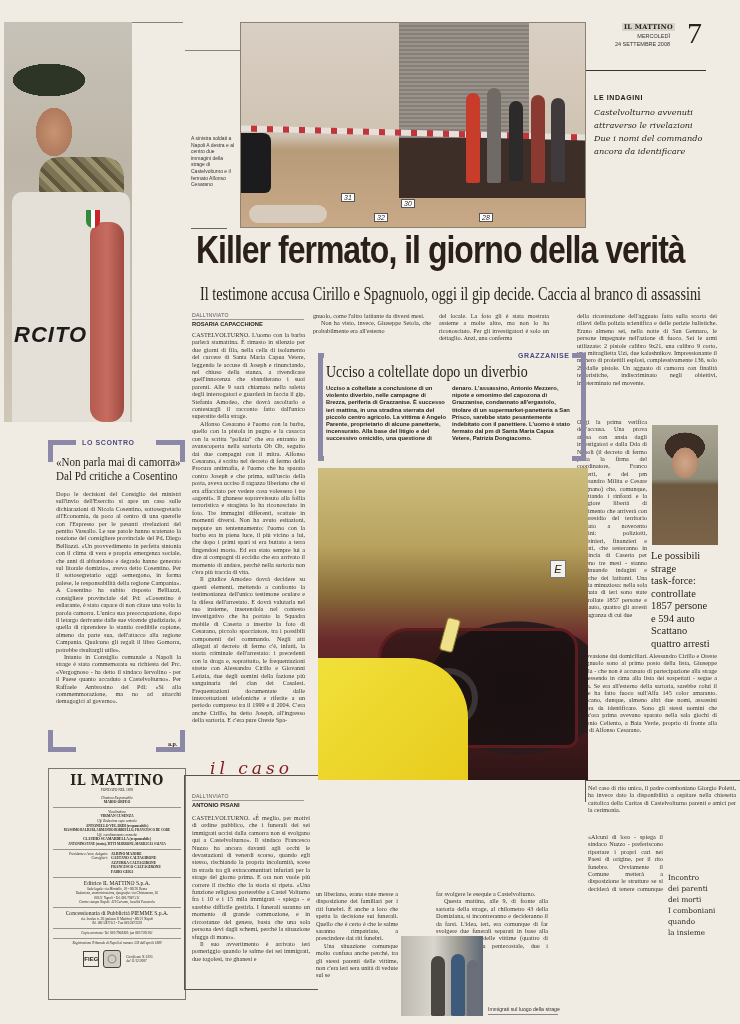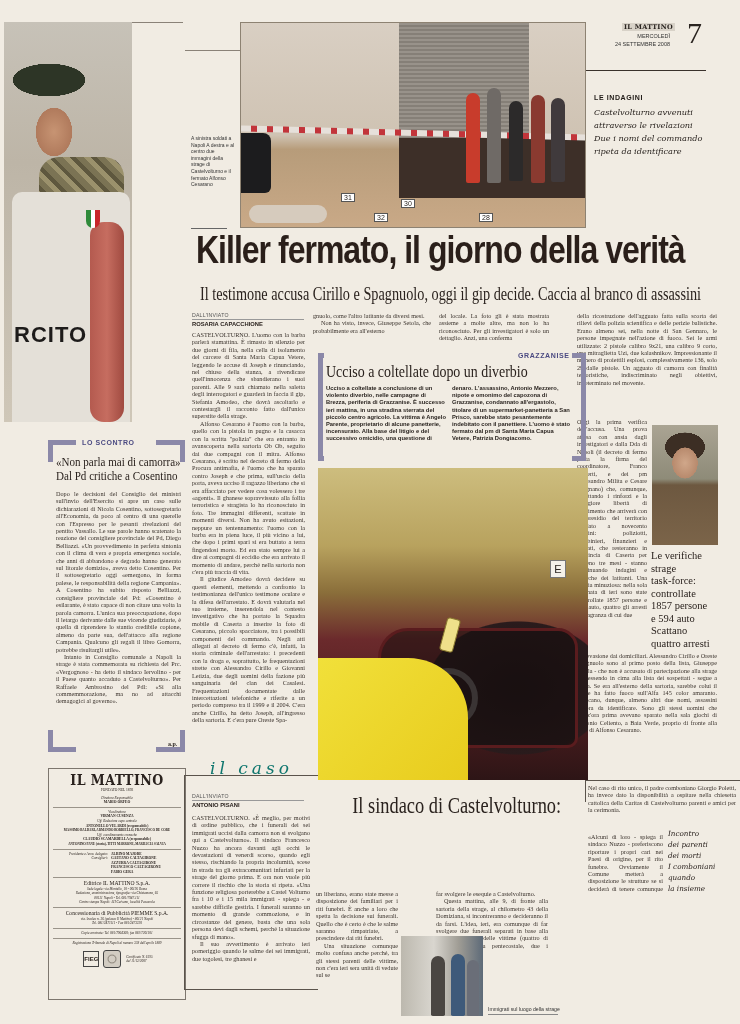--- a/index.html
+++ b/index.html
@@ -20,20 +20,21 @@
     hyphens: auto;
   }
   .body-text p { text-indent: 8px; }
   .body-text p:first-child { text-indent: 0; }
   .smallcaps { font-variant: small-caps; }
 
   
   .photo {
     position: absolute;
     overflow: hidden;
+    font-style: italic;
   }
   .photo-soldier {
     left: 4px; top: 22px; width: 128px; height: 400px;
     background:
       radial-gradient(ellipse 30px 40px at 50px 110px, #c79473 0%, #b07a5c 60%, transparent 61%),
       radial-gradient(ellipse 40px 18px at 45px 58px, #2d3526 0%, #2d3526 90%, transparent 91%),
       linear-gradient(180deg, #c7c2b8 0%, #bdb5a7 35%, #cfc7b8 100%);
   }
   .soldier-vest {
     position: absolute; left: 8px; top: 170px; width: 118px; height: 230px;
@@ -223,40 +224,40 @@
   }
   .colo-seal {
     display: inline-block; width: 18px; height: 18px; border: 1px solid #444; border-radius: 3px;
     background: radial-gradient(circle,#d2ccc2 30%,#8f887e 32%,#d2ccc2 45%);
     margin: 2px;
   }
 
   
   .caso-label {
     left: 210px; top: 758px; font-family: "DejaVu Serif", serif; font-style: italic;
-    font-size: 17px; letter-spacing: 4px; color: #0f766e;
+    font-size: 17px; letter-spacing: 4px; color: #7f1d1d;
   }
   .caso-box {
     left: 184px; top: 775px; width: 134px; height: 215px;
     border-left: 1px solid #5a534b; border-bottom: 1px solid #5a534b; border-top: 1px solid #5a534b;
   }
   .sindaco-title {
     left: 322px; top: 793px; width: 270px; text-align: center;
     font-family: "Liberation Serif", serif; font-size: 23px; line-height: 26px; color: #2a221e;
   }
   .sindaco-title .line { display: inline-block; transform: scaleX(0.8); white-space: nowrap; }
   .sindaco-sub { font-size: 20px !important; }
 
   .verifiche {
     left: 651px; top: 550px; width: 89px;
     font-family: "Liberation Serif", serif; font-size: 10.5px; line-height: 12.5px; color: #2a221e;
   }
   .incontro {
-    left: 668px; top: 828px; width: 72px;
-    font-family: "DejaVu Serif", serif; font-style: italic; font-size: 7.2px; line-height: 11px; color: #2a221e;
+    left: 668px; top: 872px; width: 72px;
+    font-family: "DejaVu Serif", serif; font-size: 7.2px; line-height: 11px; color: #2a221e;
   }
   .box-right-bracket {
     left: 585px; top: 780px; width: 155px; height: 1px; background: #5a534b;
   }
   .imm-caption {
     left: 488px; top: 1006px; font-family: "Liberation Sans", sans-serif; font-size: 5.2px; color: #333;
   }
 </style>
 </head>
 <body>
@@ -296,21 +297,21 @@
   <div class="evidence-tag" style="left:160px; top:176px;">30</div>
   <div class="evidence-tag" style="left:133px; top:190px;">32</div>
   <div class="evidence-tag" style="left:238px; top:190px;">28</div>
 </div>
 
 <div class="abs section-tag" style="left:594px; top:94px;">LE INDAGINI</div>
 <div class="abs teaser" style="left:594px; top:106px; width:140px;">
   <div>Castelvolturno avvenuti</div>
   <div>attraverso le rivelazioni</div>
   <div>Due i nomi del commando</div>
-  <div>ripeta da identificare</div>
+  <div>ancora da identificare</div>
 </div>
 
 <div class="abs headline-main">Killer fermato, il giorno della verità</div>
 <div class="abs headline-sub">Il testimone accusa Cirillo e Spagnuolo, oggi il gip decide. Caccia al branco di assassini</div>
 
 <div class="abs byline-label" style="left:192px; top:312px;">DALL'INVIATO</div>
 <div class="abs rule" style="left:192px; top:319px; width:112px; background:#999;"></div>
 <div class="abs byline-name" style="left:192px; top:321px;">ROSARIA CAPACCHIONE</div>
 
 <div class="abs body-text" style="left:192px; top:331px; width:113px; height:430px; overflow:hidden;">
@@ -334,21 +335,21 @@
 <div class="abs body-text" style="left:577px; top:418px; width:70px; height:230px; overflow:hidden;">
   <p>Oggi la prima verifica dell'accusa. Una prova attesa con ansia dagli investigatori e dalla Dda di Napoli (il decreto di fermo porta la firma del coordinatore, Franco Roberti, e dei pm Alessandro Milita e Cesare Sirignano) che, comunque, aspettando i rinforzi e la maggiore libertà di movimento che arriverà con il presidio del territorio affidato a novecento uomini: poliziotti, carabinieri, finanzieri e soldati, che resteranno in provincia di Caserta per almeno tre mesi - stanno continuando indagini e ricerche dei latitanti. Una caccia minuziosa: nella sola giornata di ieri sono state controllate 1857 persone e 893 auto, quattro gli arresti in flagranza di cui due</p>
 </div>
 <div class="abs body-text" style="left:577px; top:652px; width:140px; height:112px; overflow:hidden;">
   <p style="text-indent:0">per evasione dai domiciliari. Alessandro Cirillo e Oreste Spagnuolo sono al primo posto della lista, Giuseppe Setola - che non è accusato di partecipazione alla strage pur essendo in cima alla lista dei sospettati - segue a ruota. Se era all'esterno della sartoria, sarebbe colui il quale ha fatto fuoco sull'Alfa 145 color amaranto. Mancano, dunque, almeno altri due nomi, assassini ancora da identificare. Sono gli stessi uomini che mezz'ora prima avevano sparato nella sala giochi di Antonio Celiento, a Baia Verde, proprio di fronte alla casa di Alfonso Cesarano.</p>
 </div>
 
 <div class="photo photo-suspect"></div>
 
 <div class="abs verifiche">
-  <div>Le verifiche</div>
+  <div>Le possibili</div>
   <div>strage</div>
   <div>task-force:</div>
   <div>controllate</div>
   <div>1857 persone</div>
   <div>e 594 auto</div>
   <div>Scattano</div>
   <div>quattro arresti</div>
 </div>
 
 <div class="box-grazz-bracket-l"></div>
@@ -442,21 +443,20 @@
 <div class="abs caso-box"></div>
 <div class="abs byline-label" style="left:192px; top:793px;">DALL'INVIATO</div>
 <div class="abs rule" style="left:192px; top:800px; width:112px; background:#999;"></div>
 <div class="abs byline-name" style="left:192px; top:802px;">ANTONIO PISANI</div>
 <div class="abs body-text" style="left:192px; top:814px; width:118px; height:172px; overflow:hidden;">
   <p>CASTELVOLTURNO. «È meglio, per motivi di ordine pubblico, che i funerali dei sei immigrati uccisi dalla camorra non si svolgano qui a Castelvolturno». Il sindaco Francesco Nuzzo ha ancora davanti agli occhi le devastazioni di venerdì scorso, quando egli stesso, rischiando la propria incolumità, scese in strada tra gli extracomunitari infuriati per la strage del giorno prima. E ora non vuole più correre il rischio che la storia si ripeta. «Una funzione religiosa porterebbe a Castel Volturno fra i 10 e i 15 mila immigrati - spiega - e sarebbe difficile gestirla. I funerali saranno un momento di grande commozione, e in circostanze del genere, basta che una sola persona devi dagli schemi, perché la situazione sfugga di mano».</p>
   <p>Il suo avvertimento è arrivato ieri pomeriggio quando le salme dei sei immigrati, due togolesi, tre ghanesi e</p>
 </div>
 
 <div class="abs sindaco-title">
-  <div><span class="line">Il sindaco di Castelvolturno:</span></div>
 </div>
 
 <div class="abs body-text" style="left:316px; top:890px; width:82px; height:100px; overflow:hidden;">
   <p style="text-indent:0">un liberiano, erano state messe a disposizione dei familiari per i riti funebri. È anche a loro che spetta la decisione sui funerali. Quello che è certo è che le salme saranno rimpatriate, a prescindere dai riti funebri.</p>
   <p>Una situazione comunque molto confusa anche perché, tra gli stessi parenti delle vittime, non c'era ieri sera unità di vedute sul se</p>
 </div>
 <div class="abs body-text" style="left:436px; top:890px; width:112px; height:110px; overflow:hidden;">
   <p style="text-indent:0">far svolgere le esequie a Castelvolturno.</p>
   <p>Questa mattina, alle 9, di fronte alla sartoria della strage, al chilometro 43 della Domiziana, si incontreranno e decideranno il da farsi. L'idea, ieri, era comunque di far svolgere due funerali separati in base alla diversa religione delle vittime (quattro di religione cristiana pentecostale, due i musulmani).</p>
 </div>

